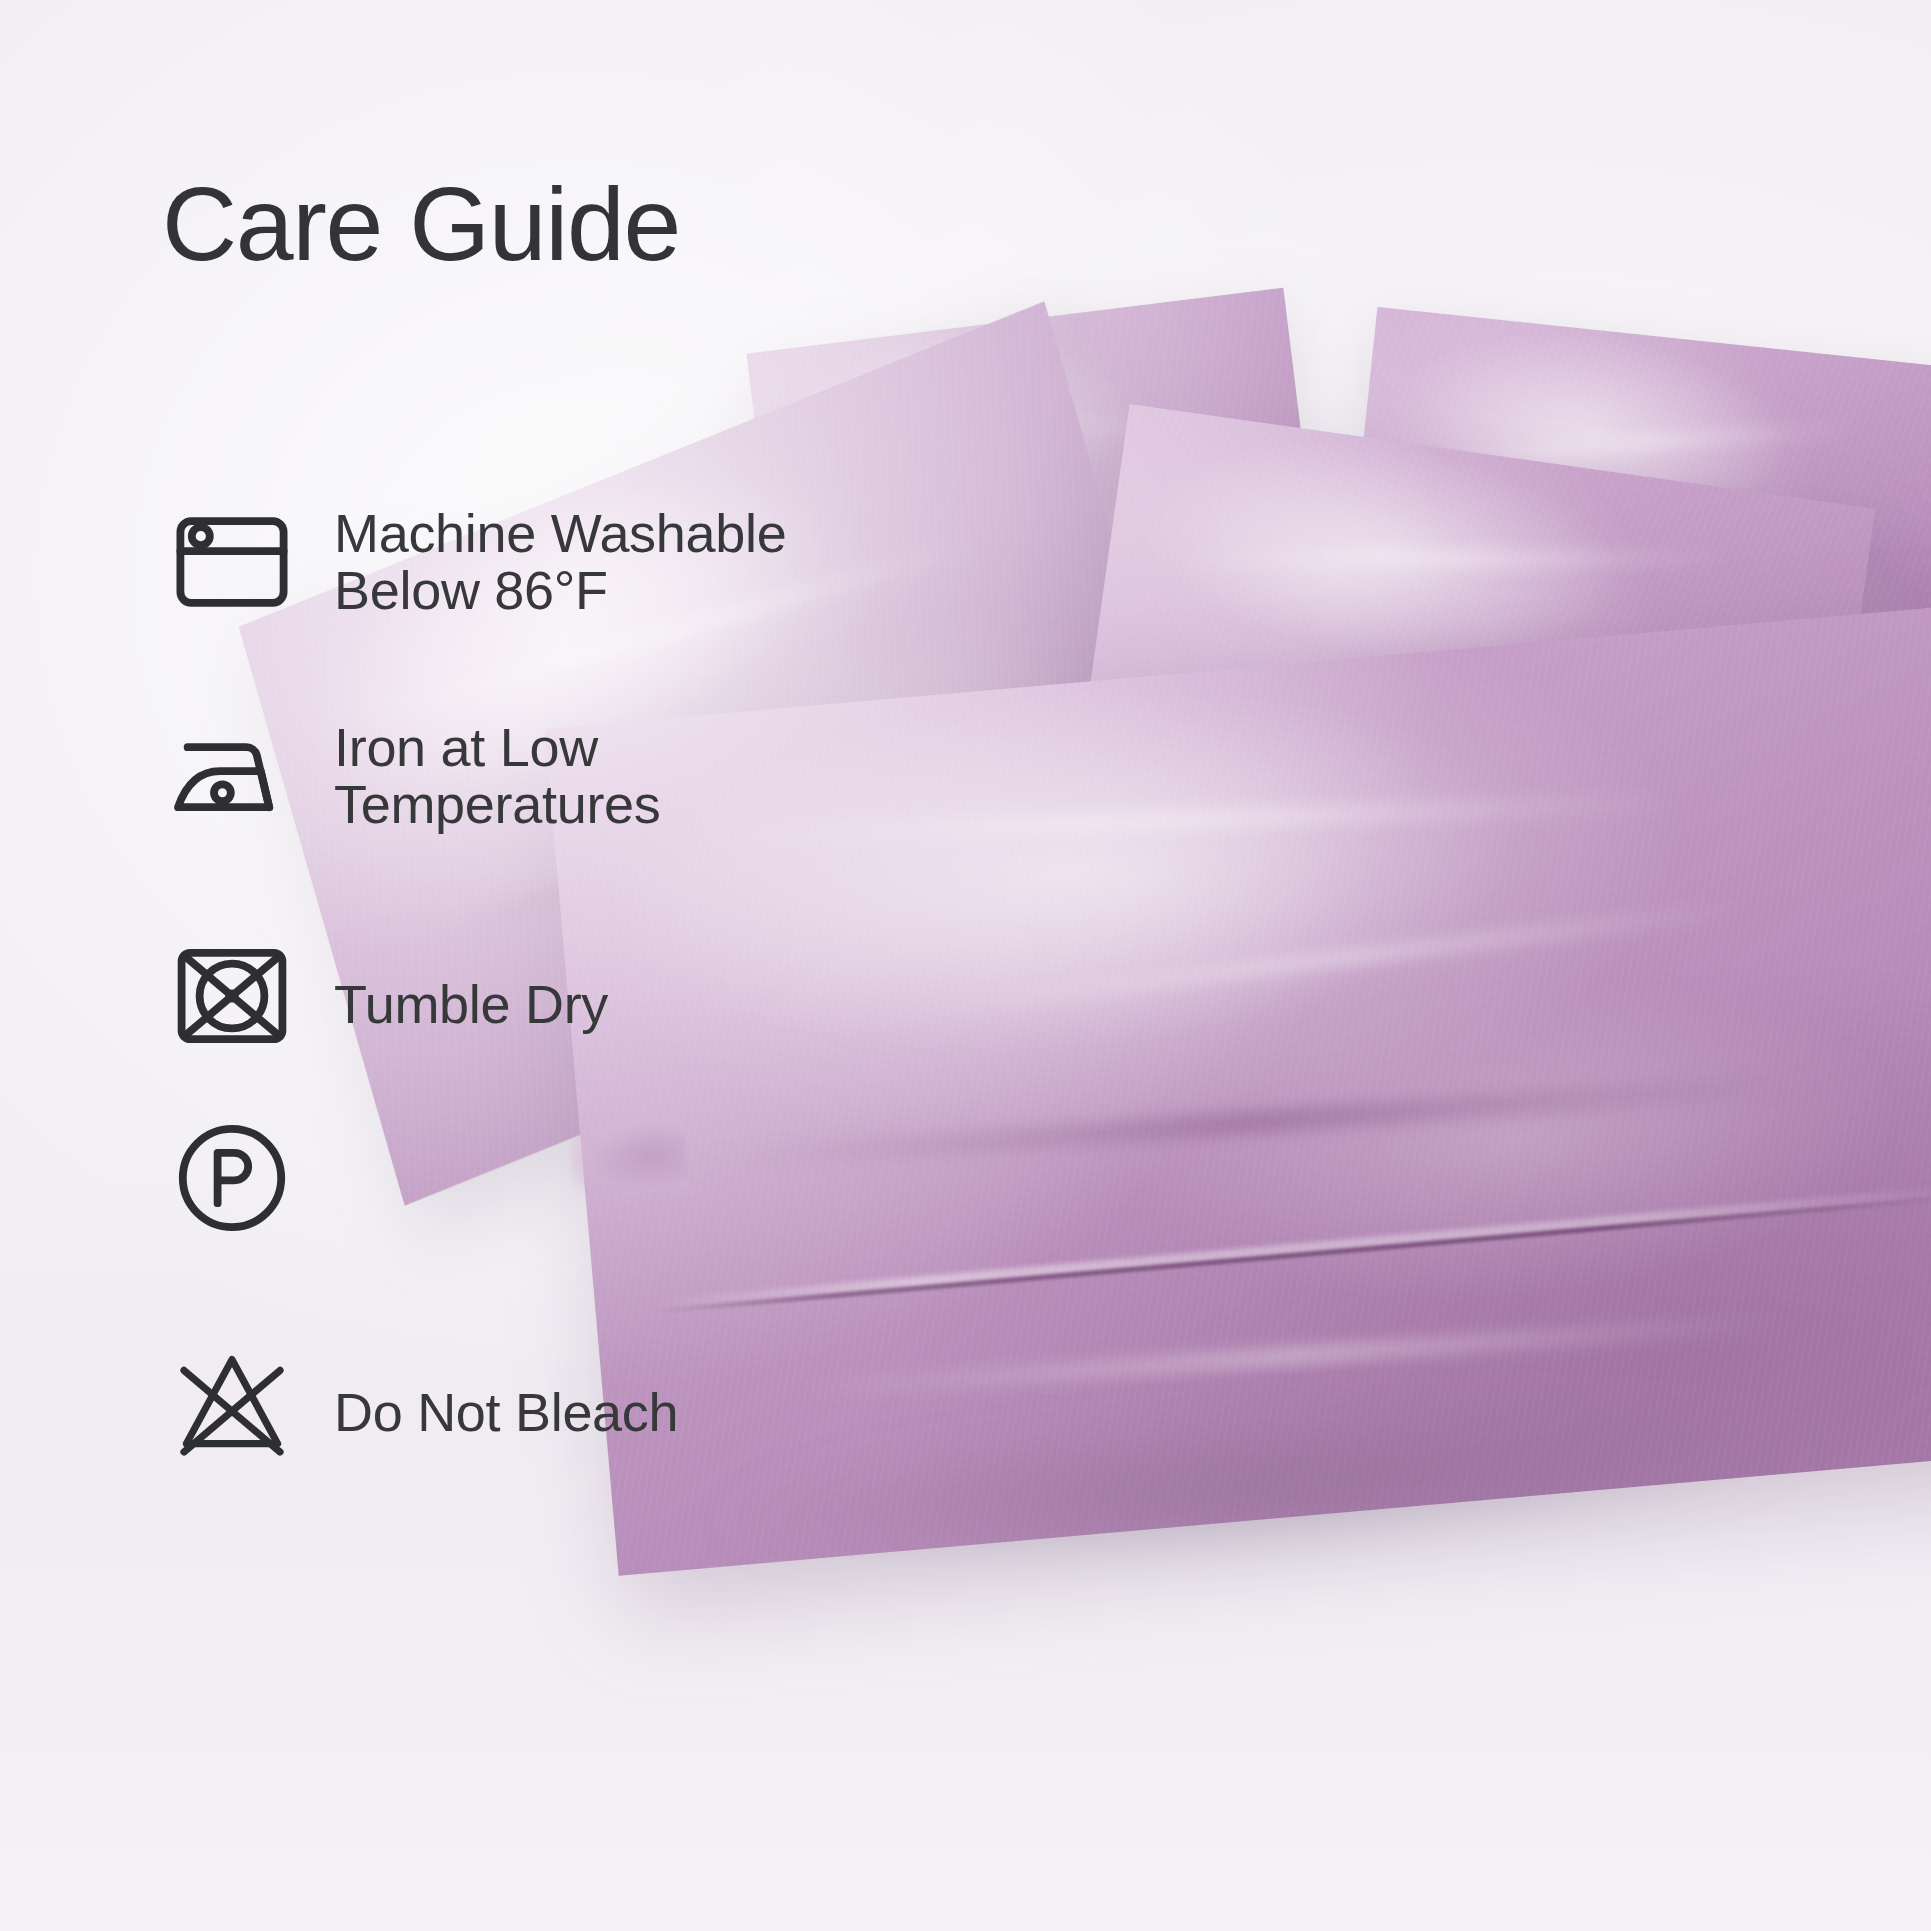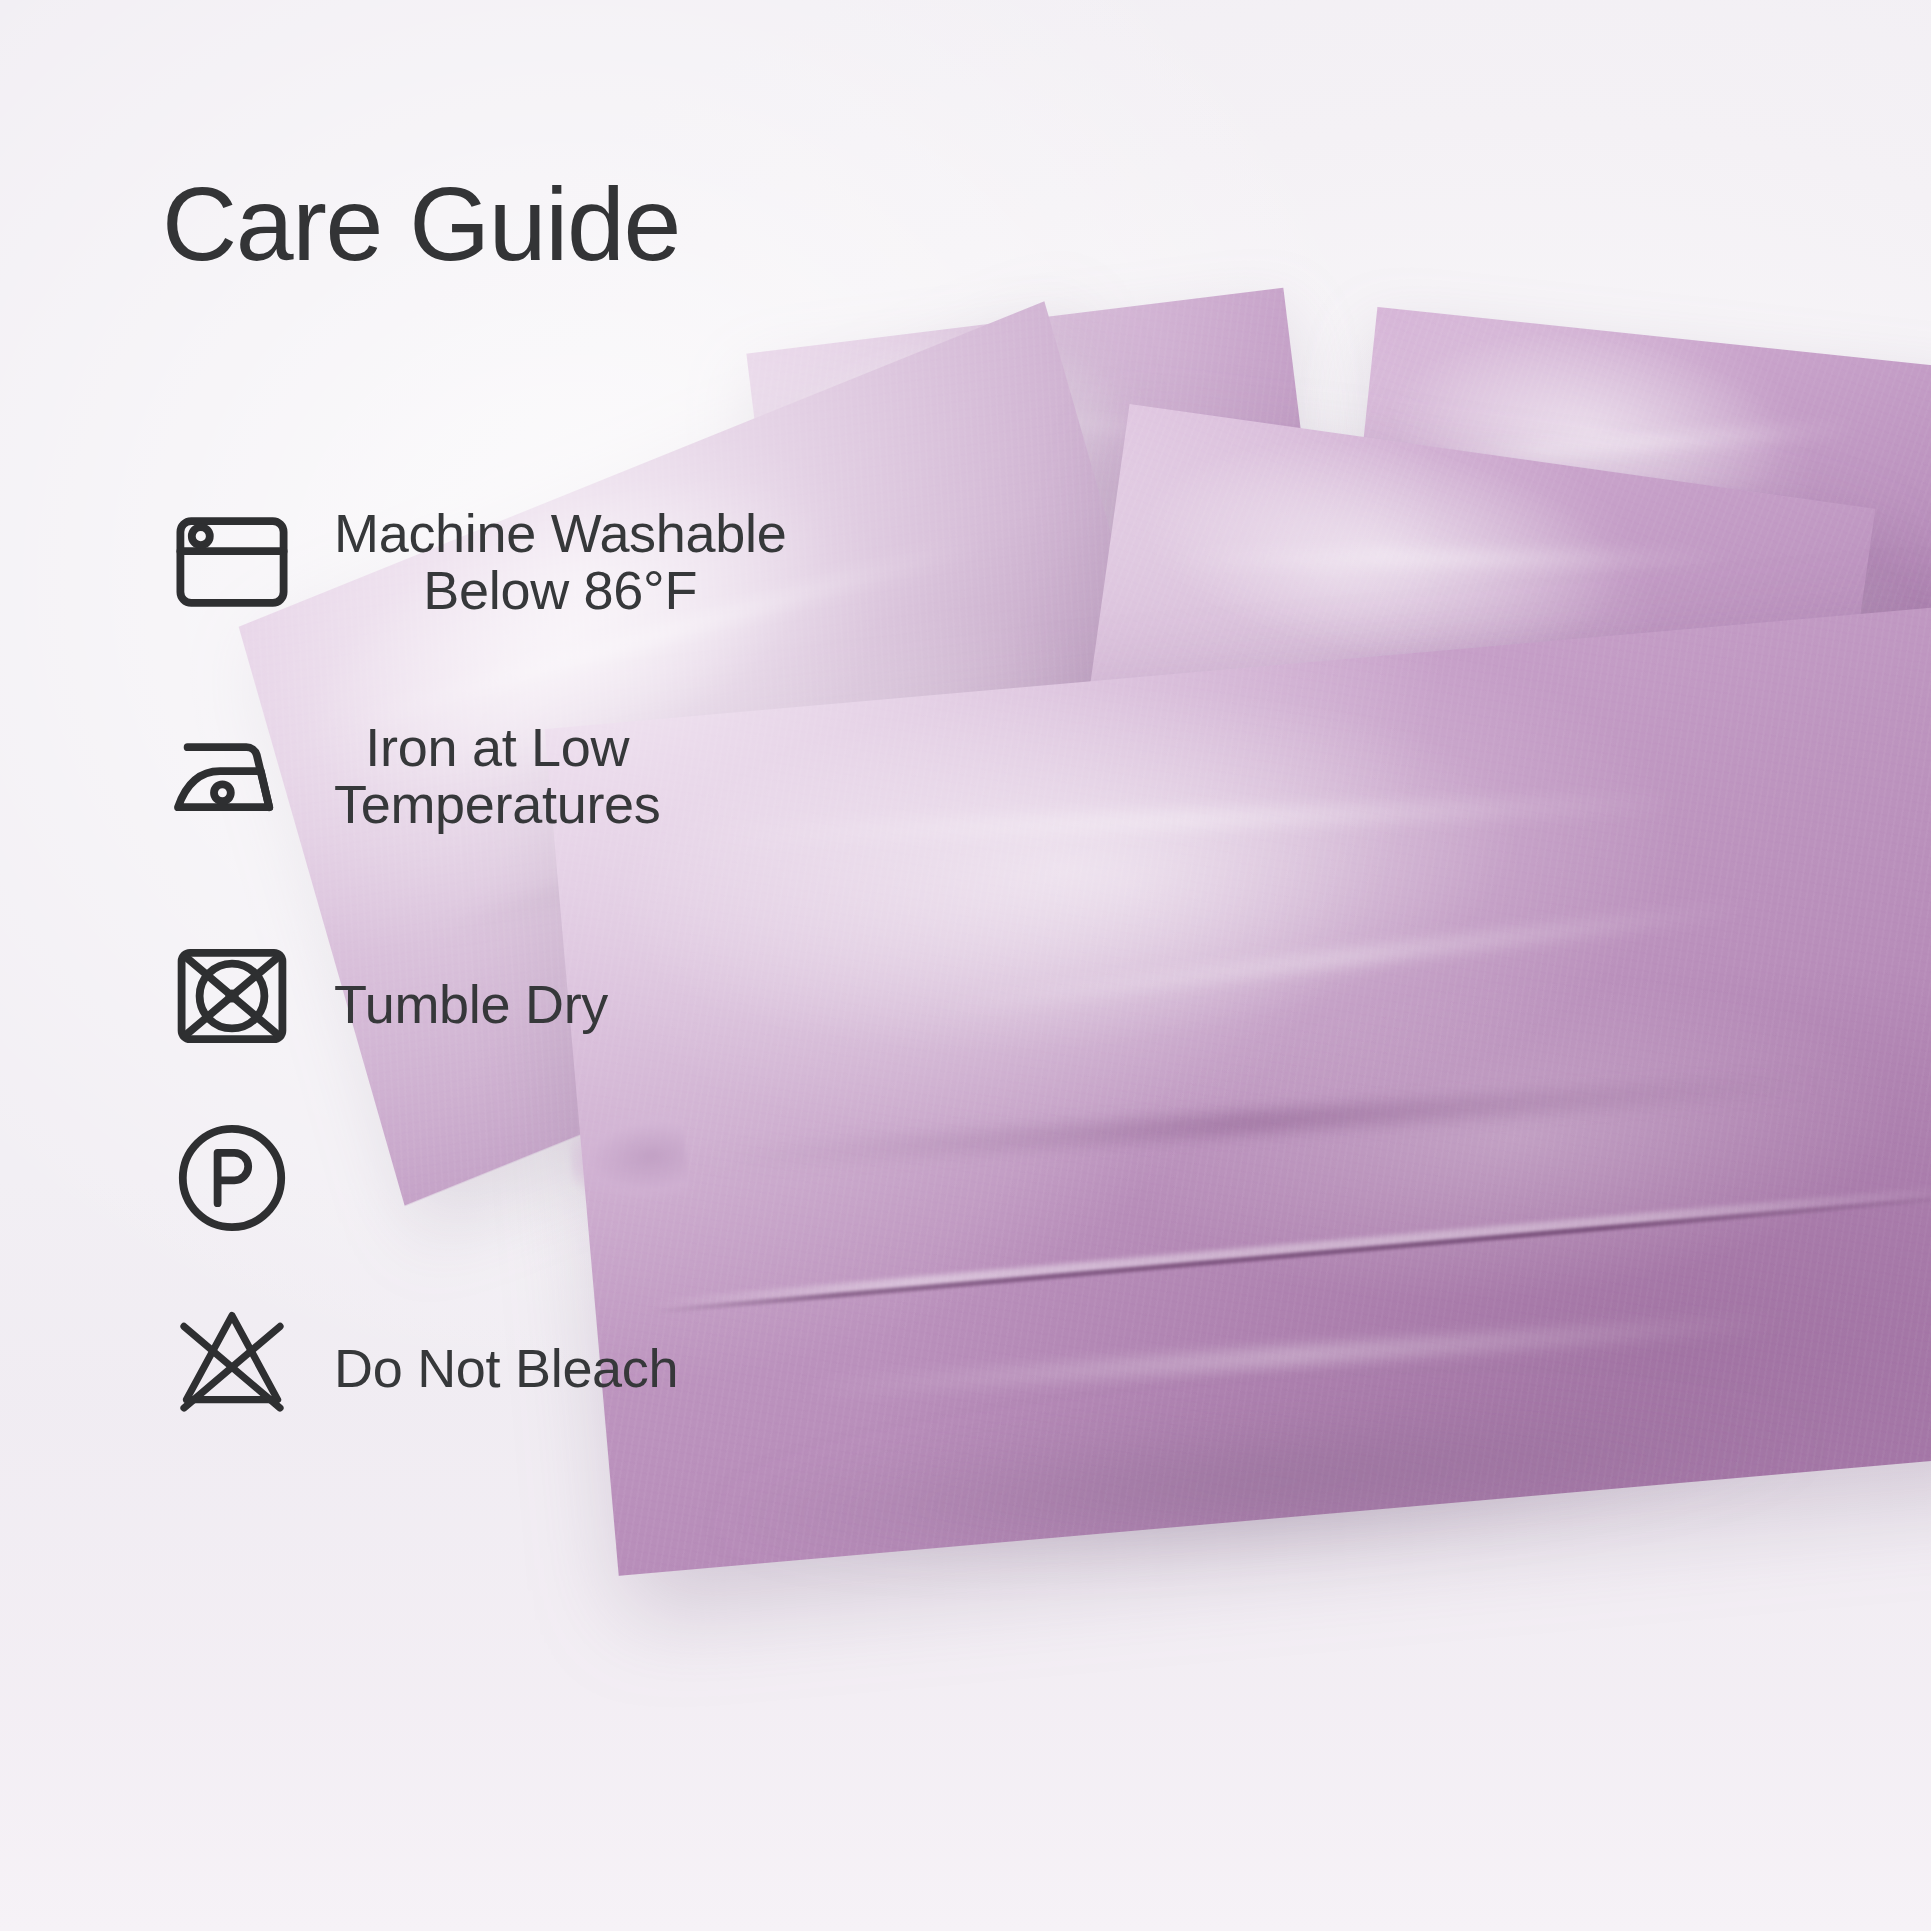--- a/index.html
+++ b/index.html
@@ -131,27 +131,27 @@
     white-space:nowrap;
   }
   #care-list{position:absolute;left:172px;top:502px;width:946px;}
   .care-item{
     position:absolute;display:flex;align-items:center;gap:42px;
   }
   .care-icon{flex:0 0 auto;width:120px;height:120px;display:block;}
   .care-icon svg{display:block;width:120px;height:120px;}
   .care-label{
     font-size:54px;font-weight:400;color:#36383a;
-    line-height:1.06;letter-spacing:-0.3px;white-space:pre-line;text-align:center;
+    line-height:1.06;letter-spacing:-0.3px;white-space:pre-line;
   }
   #item-0{top:0px;}
   #item-1{top:214px;}
   #item-2{top:434px;}
   #item-3{top:616px;}
-  #item-4{top:798px;}
+  #item-4{top:842px;}
   #item-2 .care-label,#item-4 .care-label{margin-top:17px;}
 </style>
 </head>
 <body>
 
 <div id="stage">
 
   <div class="surface"></div>
 
   <div>

